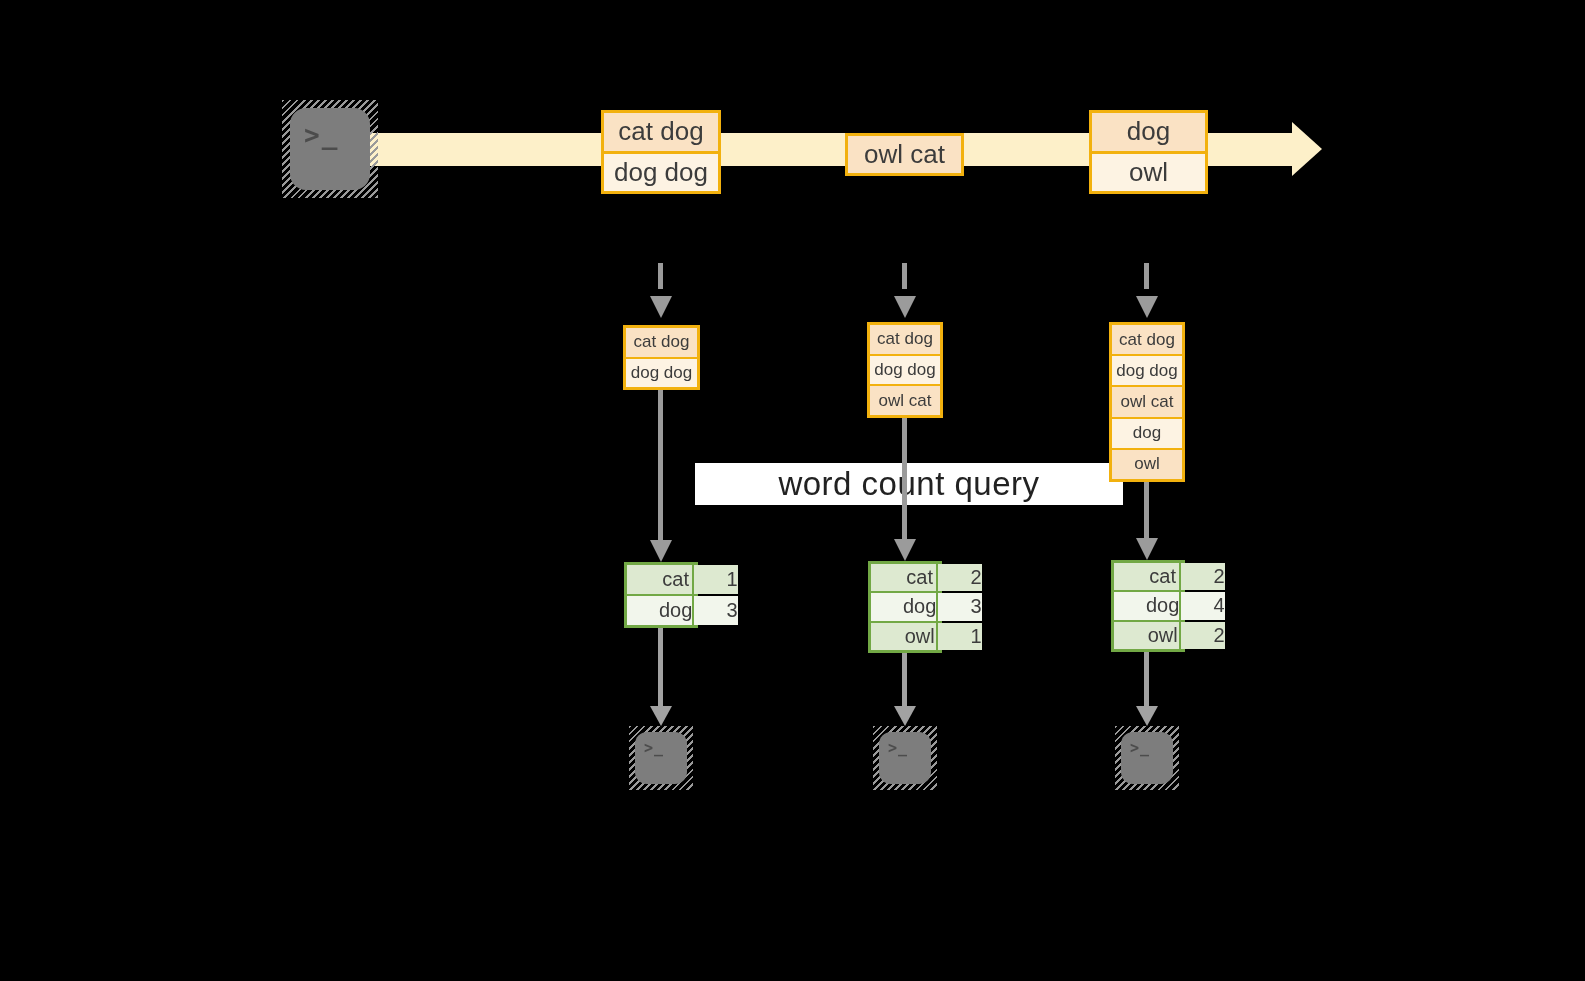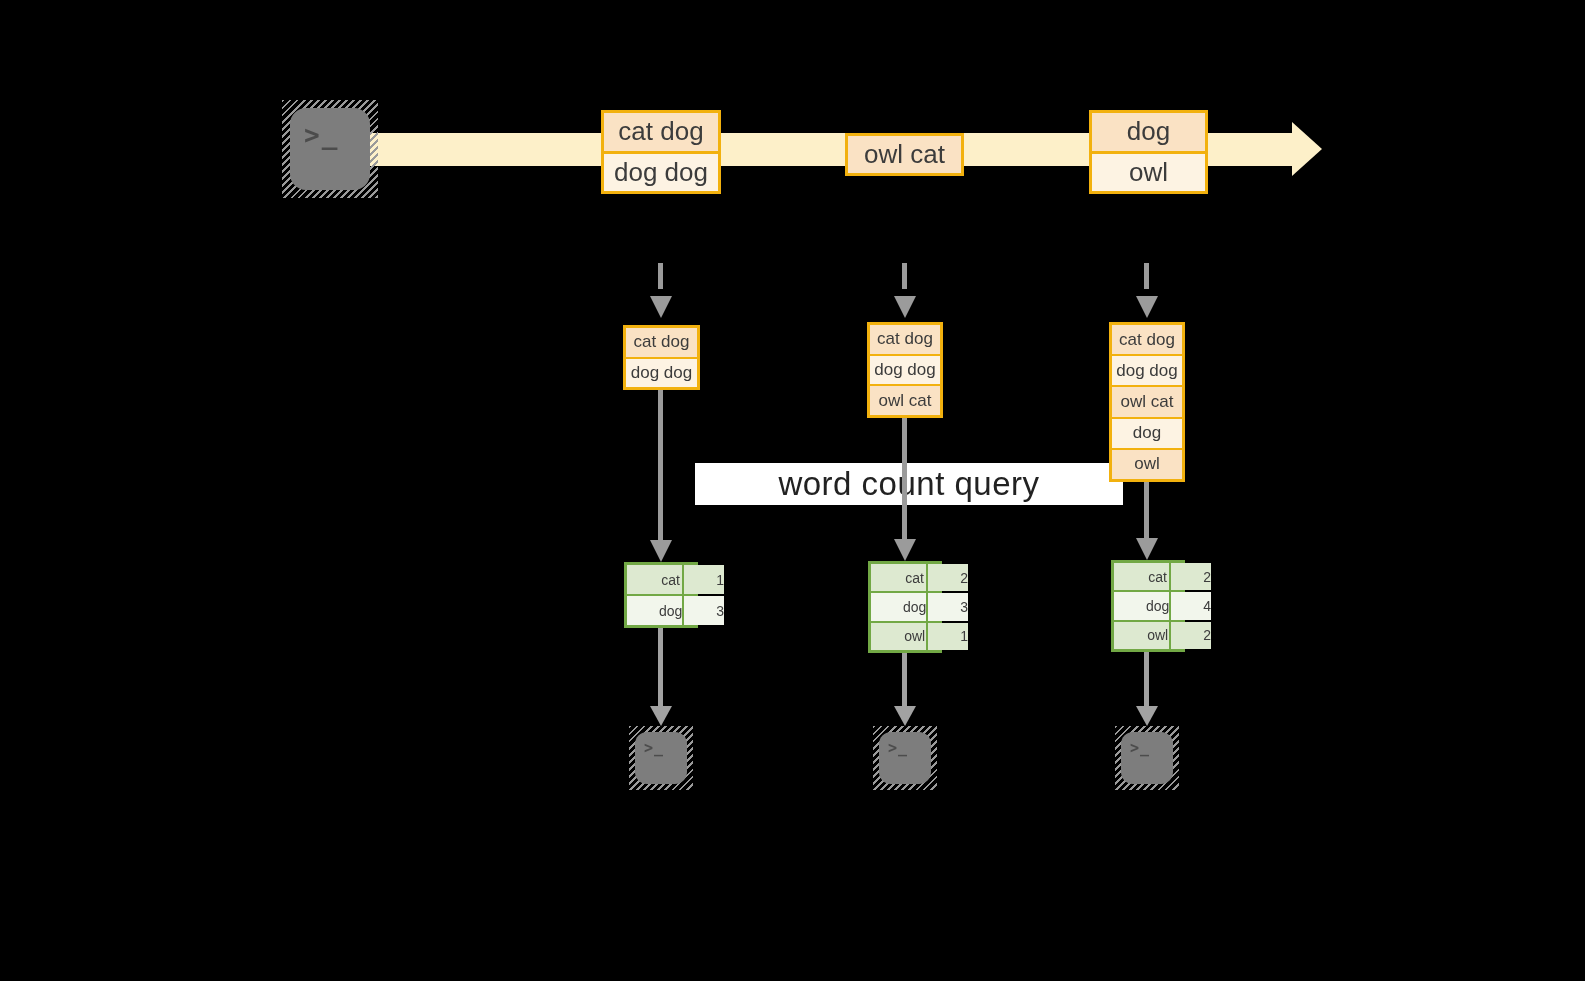--- a/index.html
+++ b/index.html
@@ -88,21 +88,21 @@
   }
 
   
   .gtable{
     position:absolute;background:var(--green_border);
     display:grid;grid-template-columns:1.72fr 1fr;gap:2px;padding:3px;box-sizing:border-box;
     z-index:3;
   }
   .gcell{
     display:flex;align-items:center;justify-content:center;
-    font-size:14px;color:var(--text_dark);padding-left:32px;
+    font-size:20px;color:var(--text_dark);padding-left:32px;
   }
   .g-dark{background:var(--green_dark);}
   .g-light{background:var(--green_light);}
 </style>
 </head>
 <body>
 
 <div class="canvas">
 
   <div class="terminal terminal-lg" style="left:282px;top:100px;width:96px;height:98px;">

